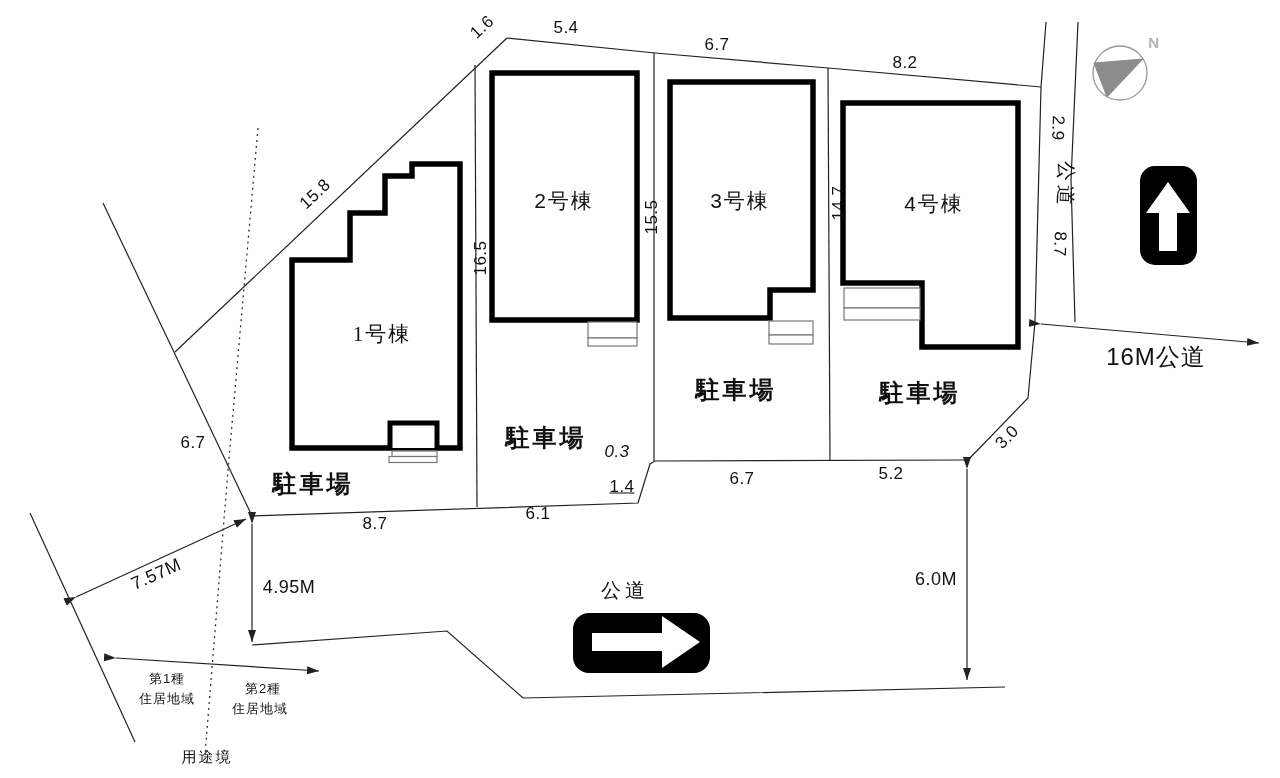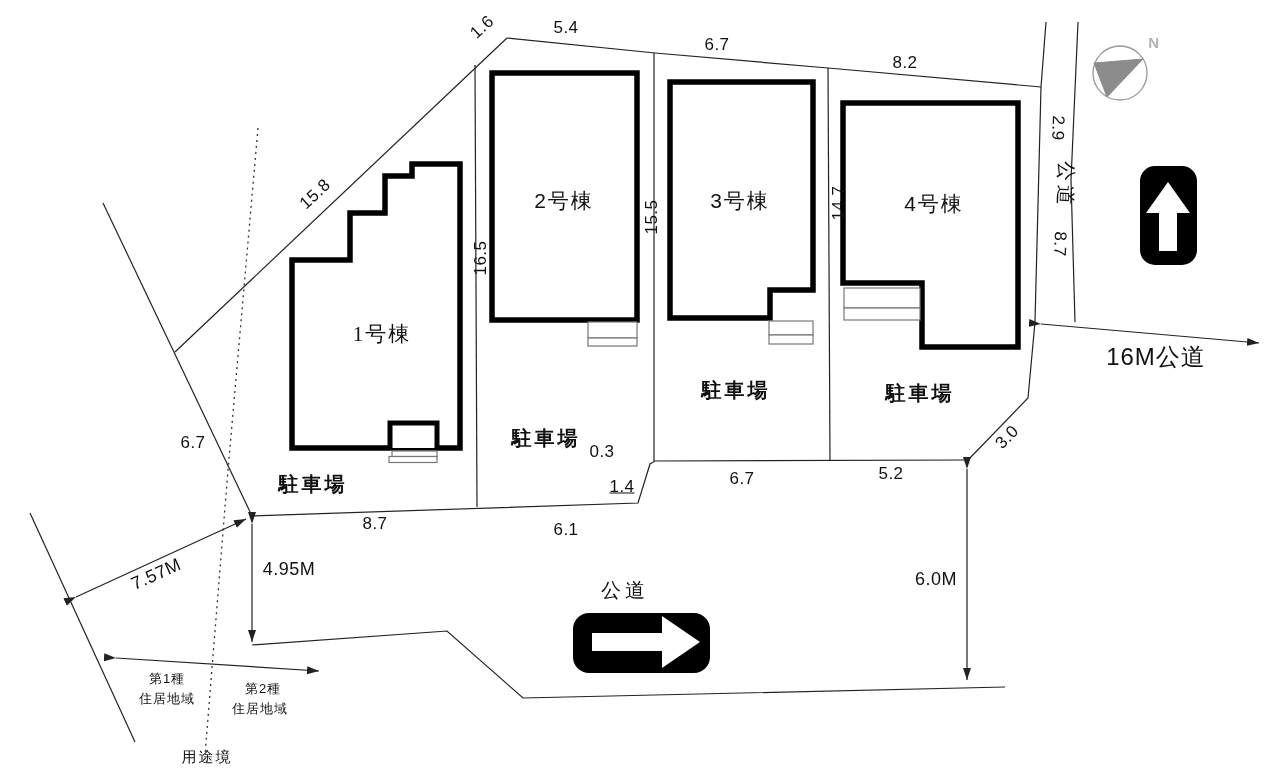--- a/index.html
+++ b/index.html
@@ -9,21 +9,21 @@
   }
   #plan svg{position:absolute;left:0;top:0;}
   .lbl{
     position:absolute;transform:translate(-50%,-50%);
     font-size:17px;line-height:1;white-space:nowrap;color:#111;
     letter-spacing:0.5px;
   }
   .dim{font-size:17px;}
   .dimM{font-size:18px;}
   .bldg{font-size:21px;letter-spacing:2px;}
-  .park{font-size:20px;font-weight:bold;letter-spacing:3px;}
+  .park{font-size:24px;font-weight:bold;letter-spacing:3px;}
   .road{font-size:20px;letter-spacing:4px;}
   .road16{font-size:24px;letter-spacing:1px;}
   .zone{font-size:13px;letter-spacing:1px;}
   .youto{font-size:15px;letter-spacing:2px;}
   .north{font-size:15px;color:#b3b3b3;font-weight:bold;}
   .r90cw{transform:translate(-50%,-50%) rotate(92deg);}
   .r90ccw{transform:translate(-50%,-50%) rotate(-90deg);}
   .r43{transform:translate(-50%,-50%) rotate(-43deg);}
   .r24{transform:translate(-50%,-50%) rotate(-24deg);}
   .r46{transform:translate(-50%,-50%) rotate(-46deg);}
@@ -110,25 +110,25 @@
   <div class="lbl dim r90ccw" style="left:651px;top:217px;">15.5</div>
   <div class="lbl dim r90ccw" style="left:838px;top:203px;">14.7</div>
 
   <div class="lbl dim r90cw" style="left:1058px;top:128px;">2.9</div>
   <div class="lbl road r90cw" style="left:1066px;top:185px;">公道</div>
   <div class="lbl dim r90cw" style="left:1060px;top:244px;">8.7</div>
   <div class="lbl road16" style="left:1156px;top:357px;">16M公道</div>
 
   <div class="lbl dim" style="left:193px;top:442px;">6.7</div>
   <div class="lbl dimM r24" style="left:156px;top:574px;">7.57M</div>
-  <div class="lbl dimM" style="left:289px;top:569px;text-align:right;">4.95M</div>
+  <div class="lbl dimM" style="left:289px;top:587px;text-align:right;">4.95M</div>
 
   <div class="lbl dim" style="left:375px;top:523px;">8.7</div>
-  <div class="lbl dim" style="left:538px;top:529px;margin-left:28px;">6.1</div>
-  <div class="lbl dim" style="left:602px;top:451px;">0.3</div>
+  <div class="lbl dim" style="left:538px;top:513px;">6.1</div>
+  <div class="lbl dim" style="left:617px;top:451px;font-style:italic;">0.3</div>
   <div class="lbl dim" style="left:622px;top:486px;text-decoration:underline;">1.4</div>
   <div class="lbl dim" style="left:742px;top:478px;">6.7</div>
   <div class="lbl dim" style="left:891px;top:473px;">5.2</div>
   <div class="lbl dim r46" style="left:1007px;top:437px;">3.0</div>
   <div class="lbl dimM" style="left:936px;top:579px;">6.0M</div>
 
   <div class="lbl road" style="left:625px;top:590px;">公道</div>
 
   <div class="lbl bldg" style="left:382px;top:334px;font-family:Liberation Serif, serif;">1号棟</div>
   <div class="lbl bldg" style="left:564px;top:200px;">2号棟</div>

